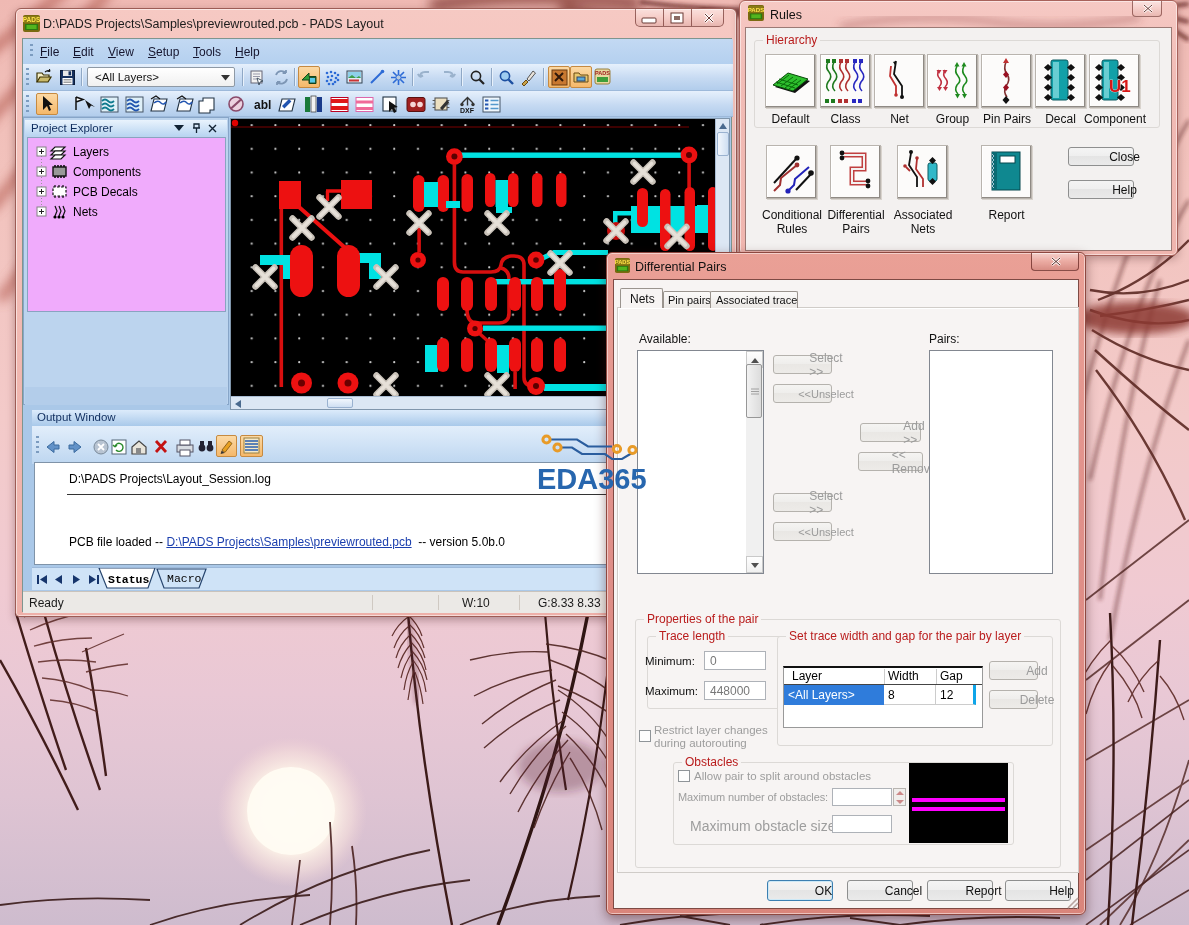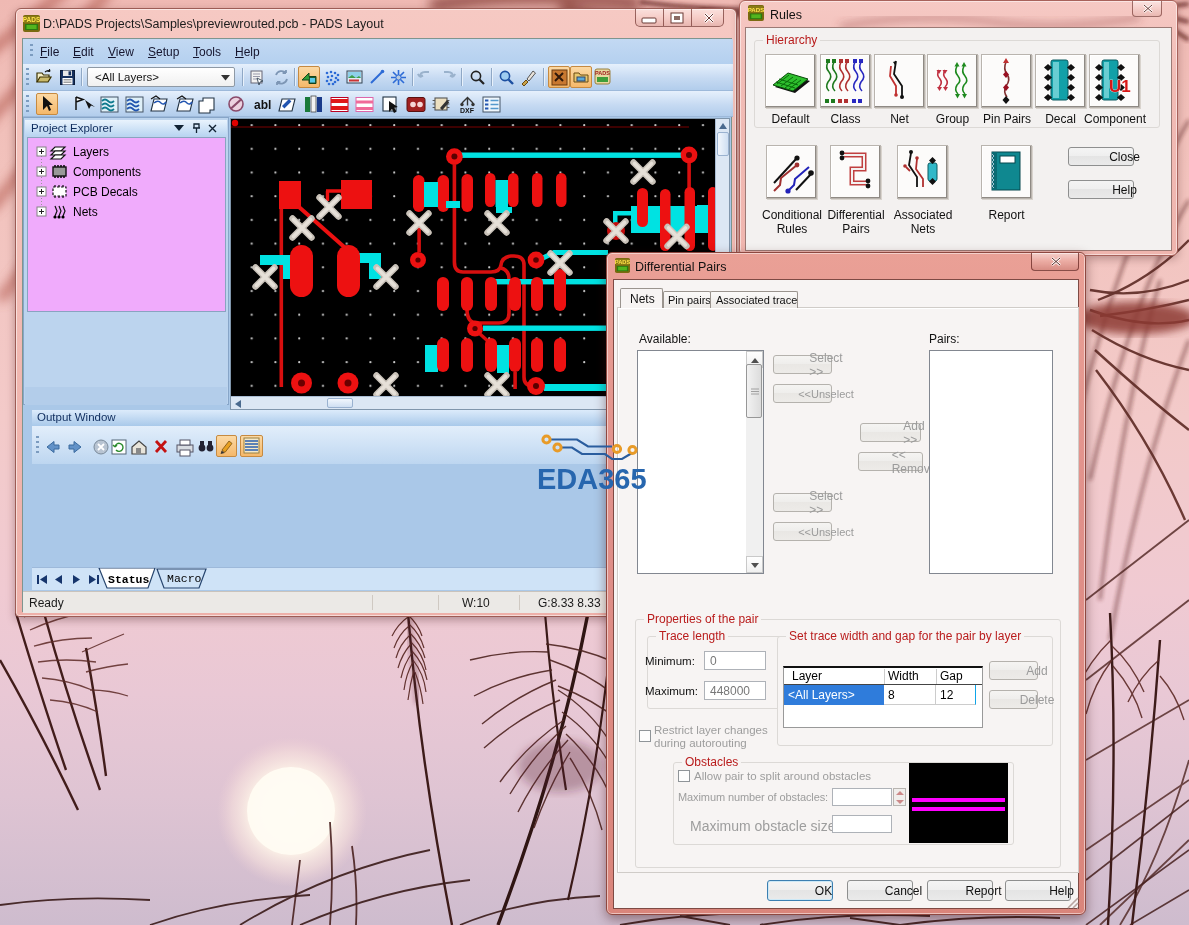--- a/index.html
+++ b/index.html
@@ -703,20 +703,25 @@
         <svg class="abs" style="left:186px;top:11px" width="17" height="17" viewBox="0 0 17 17">
             <path d="M4,13 l7,-9 3,2.4 -7,9 z" fill="#e8a020" stroke="#7a5010" stroke-width=".8"></path>
             <path d="M3.6,13.6 l3,2.4 -4,1 z" fill="#333"></path>
           </svg>
         <div class="tbtn-on" style="left:208px;top:9px;width:23px;height:22px"></div>
         <svg class="abs" style="left:211px;top:11px" width="17" height="17" viewBox="0 0 17 17">
             <rect x="1" y="1" width="15" height="15" fill="#f5e8c8" stroke="#998040"></rect>
             <path d="M2,4 h13 M2,7 h13 M2,10 h13 M2,13 h13" stroke="#2a5fae" stroke-width="1.6"></path>
           </svg>
       </div>
+      <div id="outlog">
+        <div class="abs" style="left:34px;top:9px">D:\PADS Projects\Layout_Session.log</div>
+        <div class="abs" style="left:32px;top:31px;width:664px;border-top:1px solid #333"></div>
+        <div class="abs" style="left:34px;top:72px">PCB file loaded -- <span style="color:#1b3fae;text-decoration:underline">D:\PADS Projects\Samples\previewrouted.pcb</span>&nbsp; -- version 5.0b.0</div>
+      </div>
       <div id="outtabs">
         <svg class="abs" style="left:5px;top:7px" width="62" height="9" viewBox="0 0 62 9">
           <g fill="#16356c">
               <rect x="0" y="0" width="2" height="9"></rect>
               <path d="M10,0 L3,4.5 L10,9 Z"></path>
               <path d="M25,0 L18,4.5 L25,9 Z"></path>
               <path d="M36,0 L43,4.5 L36,9 Z"></path>
               <path d="M52,0 L59,4.5 L52,9 Z"></path>
               <rect x="60" y="0" width="2" height="9"></rect>
             </g>
@@ -1033,21 +1038,21 @@
         <span style="position:absolute;left:156px;top:1px">Gap</span>
         <div class="abs" style="left:100px;top:1px;width:1px;height:15px;background:#ccc"></div>
         <div class="abs" style="left:152px;top:1px;width:1px;height:15px;background:#ccc"></div>
       </div>
       <div class="abs" style="left:0;top:17px;width:100px;height:20px;background:#2f7cdb;color:#fff;font-size:12px">
           <span style="position:absolute;left:4px;top:3px">&lt;All Layers&gt;</span>
         </div>
       <div class="abs" style="left:100px;top:17px;width:52px;height:20px;border-right:1px solid #ccc;border-bottom:1px solid #ccc;font-size:12px;color:#000">
           <span style="position:absolute;left:4px;top:3px">8</span>
         </div>
-      <div class="abs" style="left:152px;top:17px;width:40px;height:20px;border-right:1px solid #0ea5e9;border-bottom:1px solid #ccc;font-size:12px;color:#000">
+      <div class="abs" style="left:152px;top:17px;width:40px;height:20px;border-right:3px solid #0ea5e9;border-bottom:1px solid #ccc;font-size:12px;color:#000">
           <span style="position:absolute;left:4px;top:3px">12</span>
         </div>
     </div>
     <div class="btn dis" style="left:375px;top:381px;width:47px;height:19px">Add</div>
     <div class="btn dis" style="left:375px;top:410px;width:47px;height:19px">Delete</div>
     <div class="ck" style="left:25px;top:450px"></div>
     <div class="glabel gray" style="left:40px;top:444px;font-size:11.5px;line-height:13px">Restrict layer changes<br>during autorouting</div>
     <div class="gbox" style="left:59px;top:482px;width:341px;height:83px;background:#f7f4f3">
         <span class="glab">Obstacles</span>
       </div>

